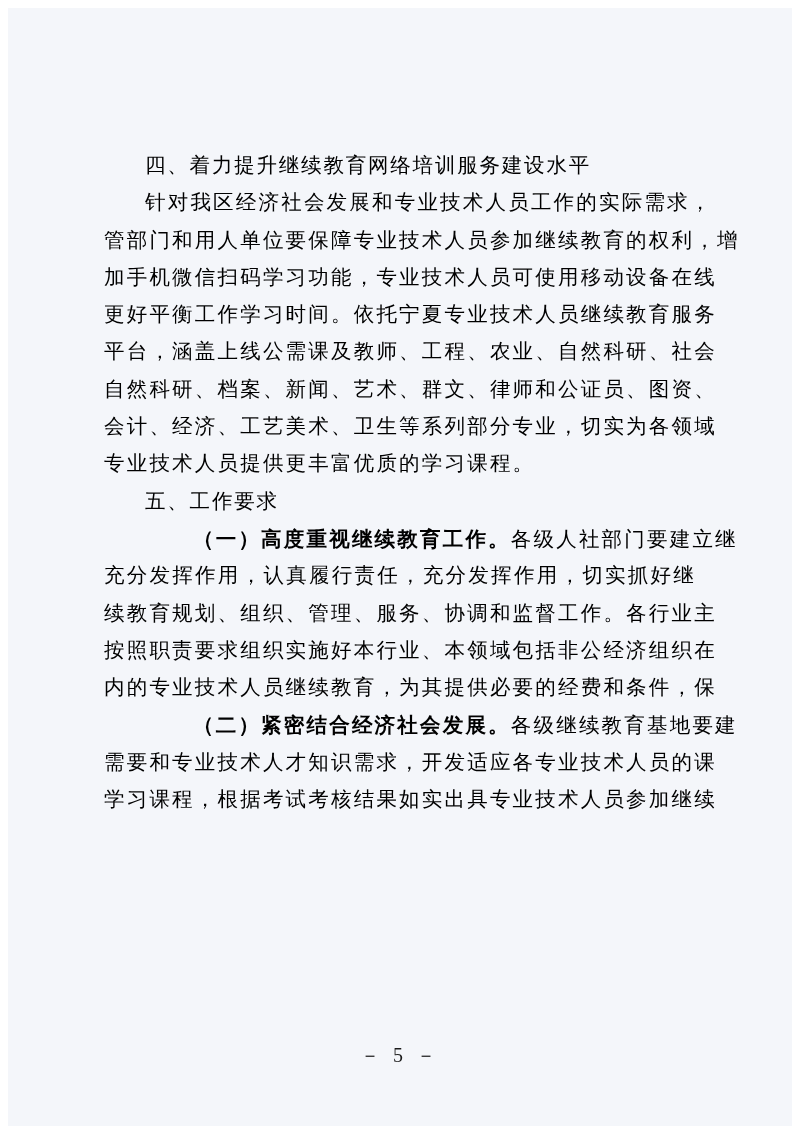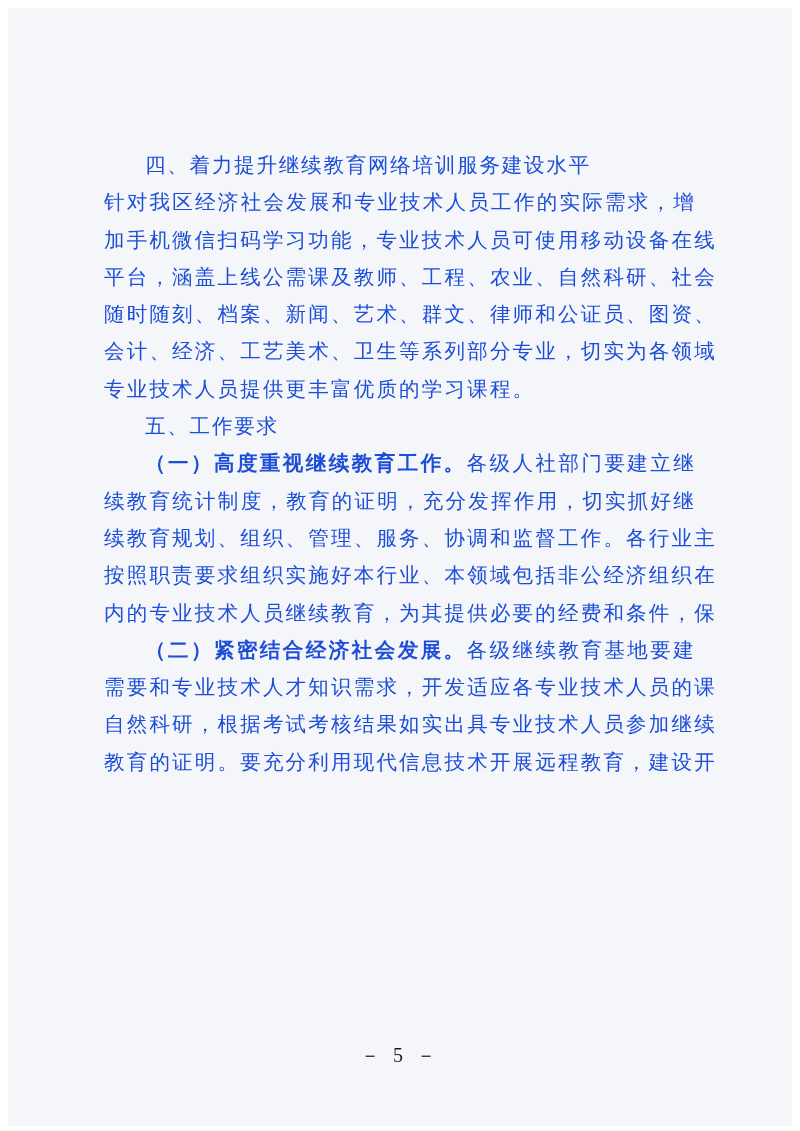--- a/index.html
+++ b/index.html
@@ -20,21 +20,21 @@
     width: 784px;
     height: 1118px;
     background: #f4f6fa;
   }
   .content {
     position: absolute;
     left: 104px;
     top: 147px;
     width: 592px;
     font-family: "DejaVu Serif", "Liberation Serif", serif;
-    color: #1d4ed8;
+    color: #000000;
     font-size: 20.5px;
     line-height: 37.3px;
     letter-spacing: 2.2px;
   }
   .line {
     white-space: nowrap;
     height: 37.3px;
     text-align: justify;
     text-align-last: justify;
   }
@@ -45,56 +45,58 @@
   .heading {
     font-family: "DejaVu Sans", "Liberation Sans", sans-serif;
     text-indent: 41px;
     text-align-last: left;
     letter-spacing: 1.8px;
   }
   .indent {
     text-indent: 41px;
   }
   .bold {
-    font-family: Liberation Serif, serif;
+    font-family: Liberation Sans, sans-serif;
     font-weight: bold;
+    margin-left: 48px;
   }
   .page-number {
     position: absolute;
     left: 0;
     width: 800px;
     top: 1042px;
     text-align: center;
     font-family: "Liberation Serif", "DejaVu Serif", serif;
     font-size: 20px;
     color: #1a1a1a;
     letter-spacing: 4px;
   }
 </style>
 </head>
 <body>
 
 <div class="page"></div>
 
 <div class="content">
   <div class="line heading">四、着力提升继续教育网络培训服务建设水平</div>
-  <div class="line">针对我区经济社会发展和专业技术人员工作的实际需求，增</div>
+  <div class="line indent">针对我区经济社会发展和专业技术人员工作的实际需求，</div>
+  <div class="line">管部门和用人单位要保障专业技术人员参加继续教育的权利，增</div>
   <div class="line">加手机微信扫码学习功能，专业技术人员可使用移动设备在线</div>
+  <div class="line">更好平衡工作学习时间。依托宁夏专业技术人员继续教育服务</div>
   <div class="line">平台，涵盖上线公需课及教师、工程、农业、自然科研、社会</div>
-  <div class="line">随时随刻、档案、新闻、艺术、群文、律师和公证员、图资、</div>
+  <div class="line">自然科研、档案、新闻、艺术、群文、律师和公证员、图资、</div>
   <div class="line">会计、经济、工艺美术、卫生等系列部分专业，切实为各领域</div>
   <div class="line last">专业技术人员提供更丰富优质的学习课程。</div>
 
   <div class="line heading">五、工作要求</div>
 
   <div class="line indent"><span class="bold">（一）高度重视继续教育工作。</span><span>各级人社部门要建立继</span></div>
-  <div class="line">续教育统计制度，教育的证明，充分发挥作用，切实抓好继</div>
+  <div class="line">充分发挥作用，认真履行责任，充分发挥作用，切实抓好继</div>
   <div class="line">续教育规划、组织、管理、服务、协调和监督工作。各行业主</div>
   <div class="line">按照职责要求组织实施好本行业、本领域包括非公经济组织在</div>
   <div class="line">内的专业技术人员继续教育，为其提供必要的经费和条件，保</div>
 
   <div class="line indent"><span class="bold">（二）紧密结合经济社会发展。</span><span>各级继续教育基地要建</span></div>
   <div class="line">需要和专业技术人才知识需求，开发适应各专业技术人员的课</div>
-  <div class="line">自然科研，根据考试考核结果如实出具专业技术人员参加继续</div>
-  <div class="line">教育的证明。要充分利用现代信息技术开展远程教育，建设开</div>
+  <div class="line">学习课程，根据考试考核结果如实出具专业技术人员参加继续</div>
 </div>
 
 <div class="page-number">－ 5 －</div>
 
 </body></html>

